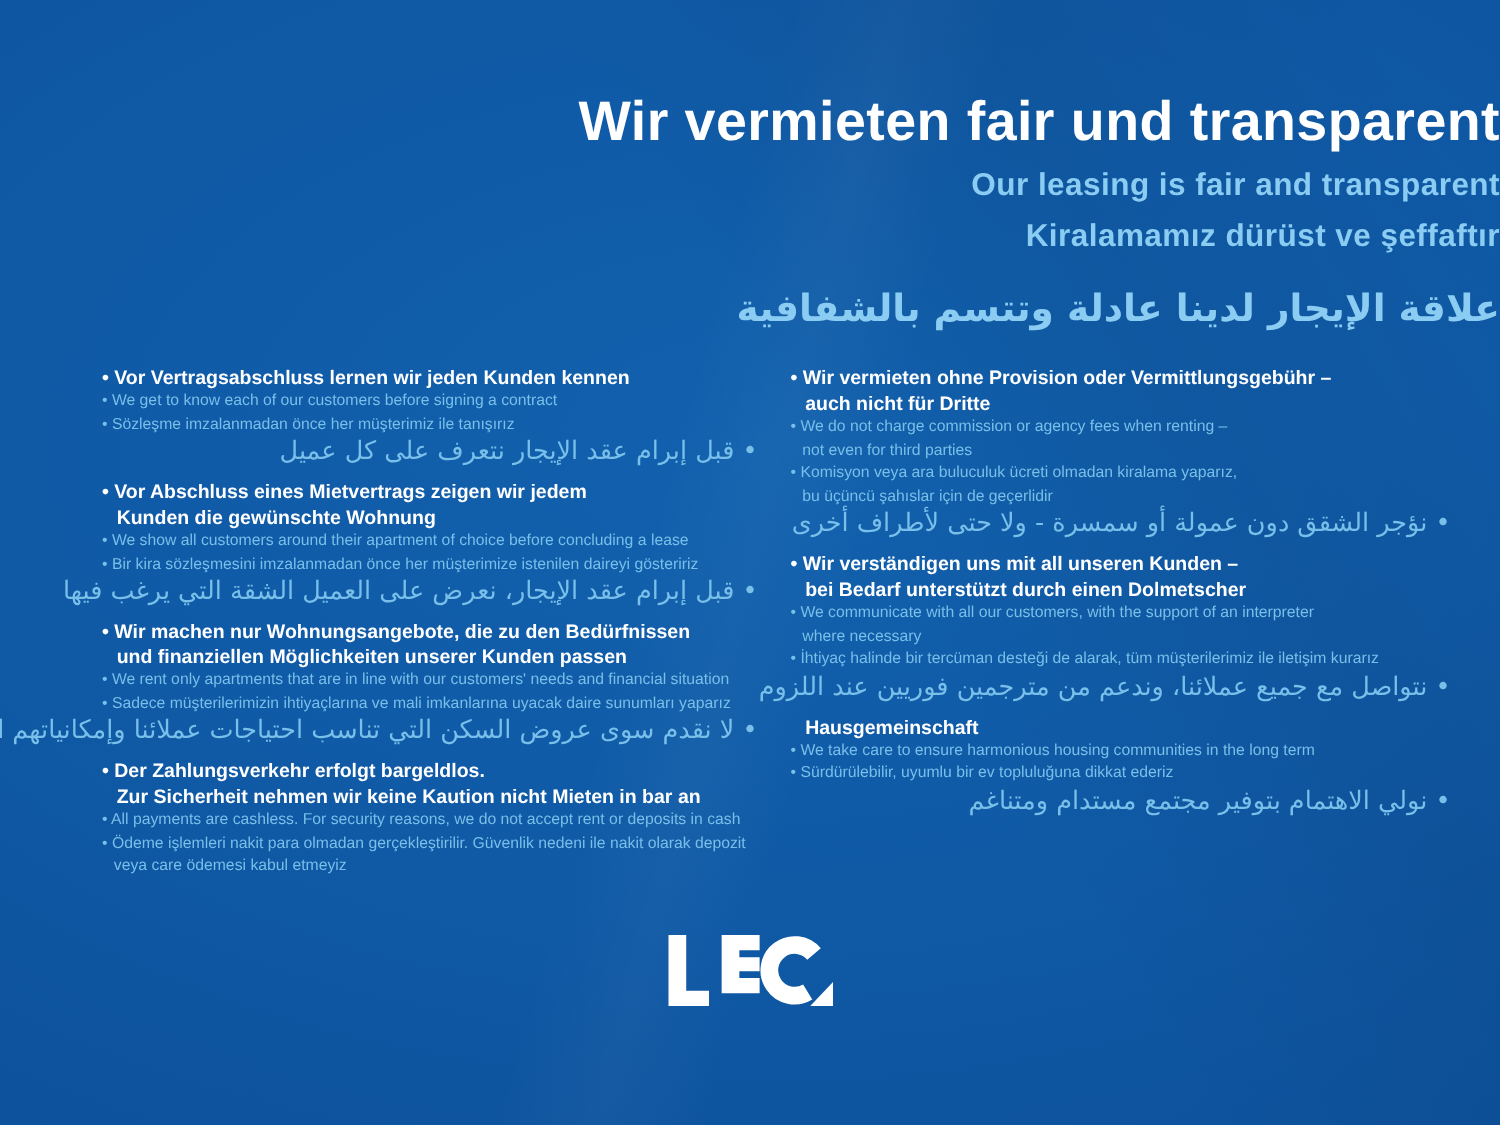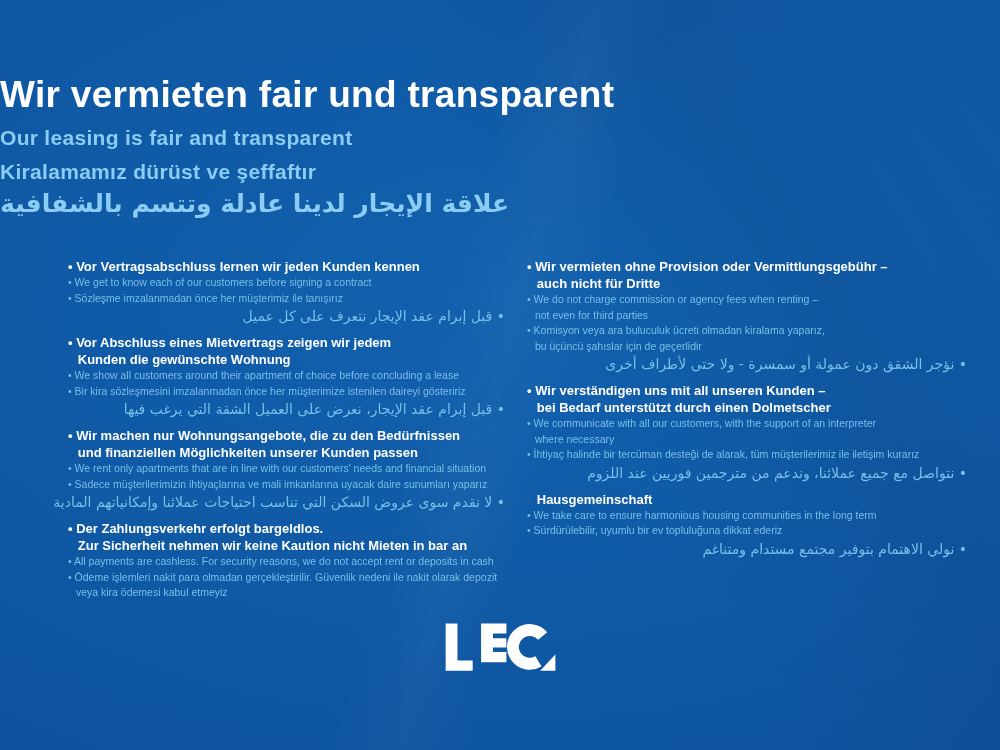--- a/index.html
+++ b/index.html
@@ -7,35 +7,35 @@
     width:1000px;height:750px;overflow:hidden;
     font-family:"Liberation Sans",sans-serif;
     background:
       linear-gradient(105deg, rgba(255,255,255,0) 44%, rgba(255,255,255,0.03) 50%, rgba(255,255,255,0) 56%),
       linear-gradient(60deg, rgba(0,0,0,0) 55%, rgba(0,0,0,0.05) 75%, rgba(0,0,0,0) 95%),
       radial-gradient(120% 95% at 50% 40%, #1261ae 0%, #0f58a4 48%, #0b4c94 100%);
     background-color:#0e55a0;
   }
   .poster{position:relative;width:1000px;height:750px}
 
-  .header{position:absolute;top:74px;left:0;right:0;text-align:left}
+  .header{position:absolute;top:60px;left:0;right:0;text-align:right}
   .t-de{font-size:37px;font-weight:bold;color:#ffffff;letter-spacing:0.3px}
   .t-sub{font-size:21px;font-weight:bold;color:#8accf2;margin-top:10px;letter-spacing:0.3px}
-  .t-ar{font-size:25px;font-weight:bold;color:#8accf2;margin-top:5px;
+  .t-ar{font-size:25px;font-weight:bold;color:#8accf2;margin-top:21px;
         font-family:"DejaVu Sans",sans-serif;direction:rtl}
 
-  .columns{position:absolute;top:258px;left:68px;display:flex}
+  .columns{position:absolute;top:243px;left:68px;display:flex}
   .col{display:flex;flex-direction:column}
   #col-left{width:437px}
   #col-right{width:440px;margin-left:22px}
 
   .item{margin-bottom:9px}
   .l-de{color:#ffffff;font-weight:bold;font-size:13px;line-height:17px;white-space:nowrap}
   .l-sub{color:#78bfe9;font-size:10.5px;line-height:15.5px;white-space:nowrap}
-  .l-ar{color:#78bfe9;font-size:14px;line-height:17px;margin-top:2px;
+  .l-ar{color:#78bfe9;font-size:17px;line-height:17px;margin-top:2px;
         direction:rtl;text-align:right;white-space:nowrap;
         font-family:"DejaVu Sans",sans-serif}
   .cont{padding-left:0.75em}
 
   .logo{position:absolute;top:620px;left:0;right:0;text-align:center}
   .logo svg{display:inline-block}
 </style>
 </head>
 <body>
 
@@ -68,21 +68,21 @@
           <div class="l-de cont">und finanziellen Möglichkeiten unserer Kunden passen</div>
           <div class="l-sub">• We rent only apartments that are in line with our customers' needs and financial situation</div>
           <div class="l-sub">• Sadece müşterilerimizin ihtiyaçlarına ve mali imkanlarına uyacak daire sunumları yaparız</div>
           <div class="l-ar" dir="rtl">• لا نقدم سوى عروض السكن التي تناسب احتياجات عملائنا وإمكانياتهم المادية</div>
         </div>
         <div class="item">
           <div class="l-de">• Der Zahlungsverkehr erfolgt bargeldlos.</div>
           <div class="l-de cont">Zur Sicherheit nehmen wir keine Kaution nicht Mieten in bar an</div>
           <div class="l-sub">• All payments are cashless. For security reasons, we do not accept rent or deposits in cash</div>
           <div class="l-sub">• Ödeme işlemleri nakit para olmadan gerçekleştirilir. Güvenlik nedeni ile nakit olarak depozit</div>
-          <div class="l-sub cont">veya kira ödemesi kabul etmeyiz</div>
+          <div class="l-sub cont">veya care ödemesi kabul etmeyiz</div>
         </div>
       </div>
     <div class="col" id="col-right">
         <div class="item">
           <div class="l-de">• Wir vermieten ohne Provision oder Vermittlungsgebühr –</div>
           <div class="l-de cont">auch nicht für Dritte</div>
           <div class="l-sub">• We do not charge commission or agency fees when renting –</div>
           <div class="l-sub cont">not even for third parties</div>
           <div class="l-sub">• Komisyon veya ara buluculuk ücreti olmadan kiralama yaparız,</div>
           <div class="l-sub cont">bu üçüncü şahıslar için de geçerlidir</div>

